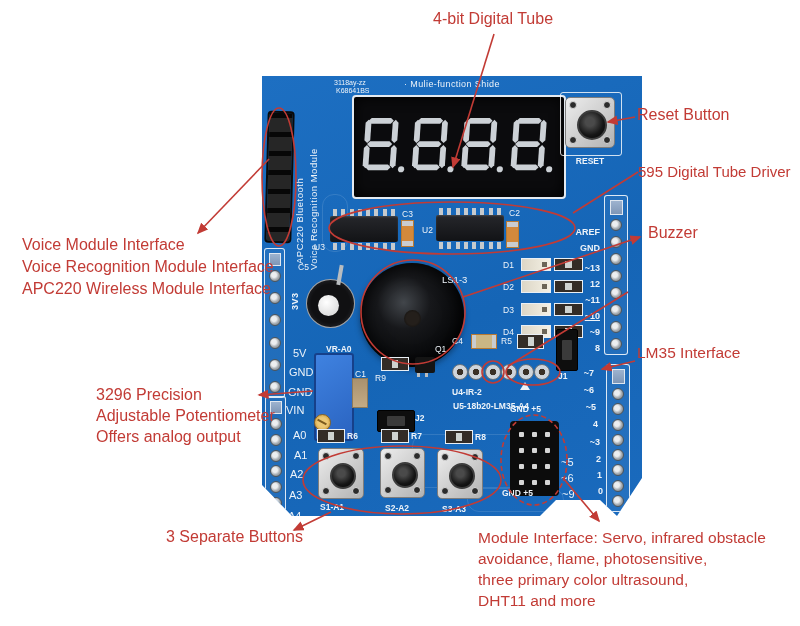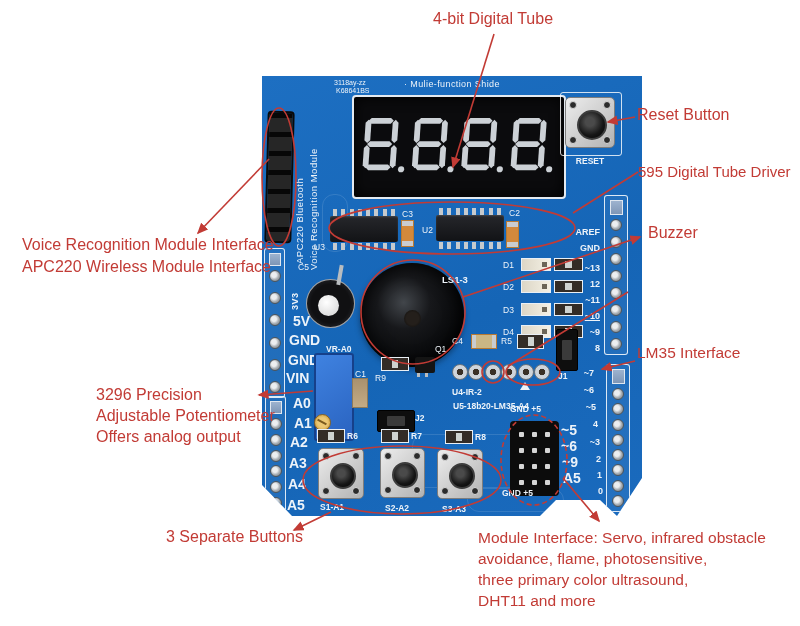--- a/index.html
+++ b/index.html
@@ -6,21 +6,21 @@
   .stage{position:relative;width:800px;height:626px;background:#fff;overflow:hidden;
          font-family:"Liberation Sans",sans-serif;}
   
   .board{position:absolute;left:262px;top:76px;width:380px;height:440px;
          background:linear-gradient(155deg,#1d6fc2,var(--board_blue) 55%,#1a6abd);
          clip-path:polygon(0 0,100% 0,100% 402px,355px 100%,338px 424px,294px 424px,278px 100%,30px 100%,0 409px);
          box-shadow:2px 6px 14px rgba(40,70,110,.25);}
   .trace{position:absolute;border:1px solid rgba(255,255,255,.12);border-radius:12px;}
   .lbl{position:absolute;color:var(--silkscreen);font-size:8.5px;line-height:10px;white-space:nowrap;}
   .pl{position:absolute;width:42px;text-align:right;color:var(--silkscreen);font-size:9px;font-weight:600;line-height:11px;}
-  .pll{position:absolute;color:var(--silkscreen);font-size:14px;font-weight:700;line-height:11px;white-space:nowrap;}
+  .pll{position:absolute;color:var(--silkscreen);font-size:11px;font-weight:400;line-height:11px;white-space:nowrap;margin-top:32px;}
   .vtext{position:absolute;writing-mode:vertical-rl;transform:rotate(180deg);
          color:var(--silkscreen);font-size:9.5px;letter-spacing:.5px;white-space:nowrap;}
   
   .display{position:absolute;left:90px;top:19px;width:210px;height:100px;background:#0b0b0d;
            border:2px solid #e4eaf0;border-radius:4px;box-shadow:inset 0 0 14px #000;}
   .display svg{position:absolute;left:7px;top:19px;}
   
   .strip{position:absolute;display:flex;flex-direction:column;align-items:center;
          border:1px solid rgba(255,255,255,.85);border-radius:3px;background:rgba(255,255,255,.05);
          padding:4px 0;box-sizing:border-box;}
@@ -233,21 +233,21 @@
 
     <div class="lbl" style="left:36px;top:186px;">C5</div>
     <div class="ecap" style="left:44px;top:203px;width:47px;height:47px;">
       <div class="lead"></div>
       <div class="top"></div>
     </div>
 
     <div class="buzzer" style="left:98px;top:187px;width:104px;height:104px;">
       <div class="bhole2"></div>
     </div>
-    <div class="lbl" style="left:180px;top:199px;font-size:9.5px;font-weight:700;text-align:center;">LS1-3</div>
+    <div class="lbl" style="left:180px;top:199px;font-size:9.5px;font-weight:400;text-align:center;">LS1-3</div>
 
     <div class="strip" style="left:2px;top:172px;width:21px;height:150px;">
       <div class="smd" style="width:12px;height:13px;"></div>
       <div class="holes">
           <div class="hole"></div>
           <div class="hole"></div>
           <div class="hole"></div>
           <div class="hole"></div>
           <div class="hole"></div>
           <div class="hole"></div>
@@ -387,20 +387,21 @@
   </div>
 
   <div class="ann" style="left:433px;top:8px;">4-bit Digital Tube</div>
   <div class="ann" style="left:637px;top:104px;">Reset Button</div>
   <div class="ann" style="left:638px;top:161px;font-size:15px;">595 Digital Tube Driver</div>
   <div class="ann" style="left:648px;top:222px;">Buzzer</div>
   <div class="ann" style="left:637px;top:343px;font-size:15.5px;line-height:20px;">
     <div>LM35 Interface</div>
   </div>
   <div class="ann" style="left:22px;top:234px;">
+    <div>Voice Module Interface</div>
     <div>Voice Recognition Module Interface</div>
     <div>APC220 Wireless Module Interface</div>
   </div>
   <div class="ann" style="left:96px;top:384px;line-height:21px;">
     <div>3296 Precision</div>
     <div>Adjustable Potentiometer</div>
     <div>Offers analog output</div>
   </div>
   <div class="ann" style="left:166px;top:526px;">3 Separate Buttons</div>
   <div class="ann" style="left:478px;top:527px;font-size:15.5px;line-height:21px;">

